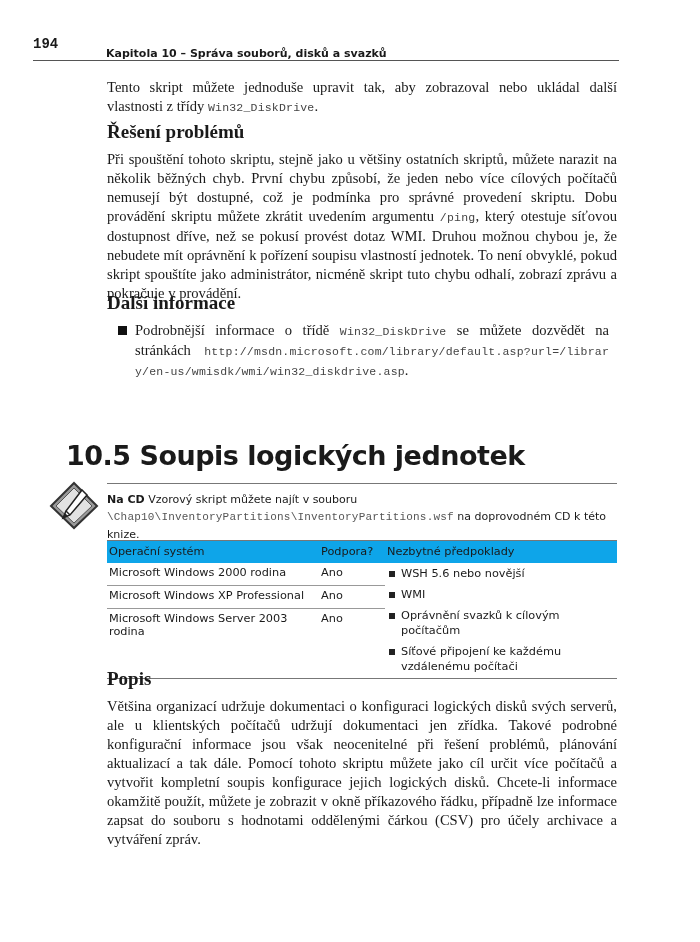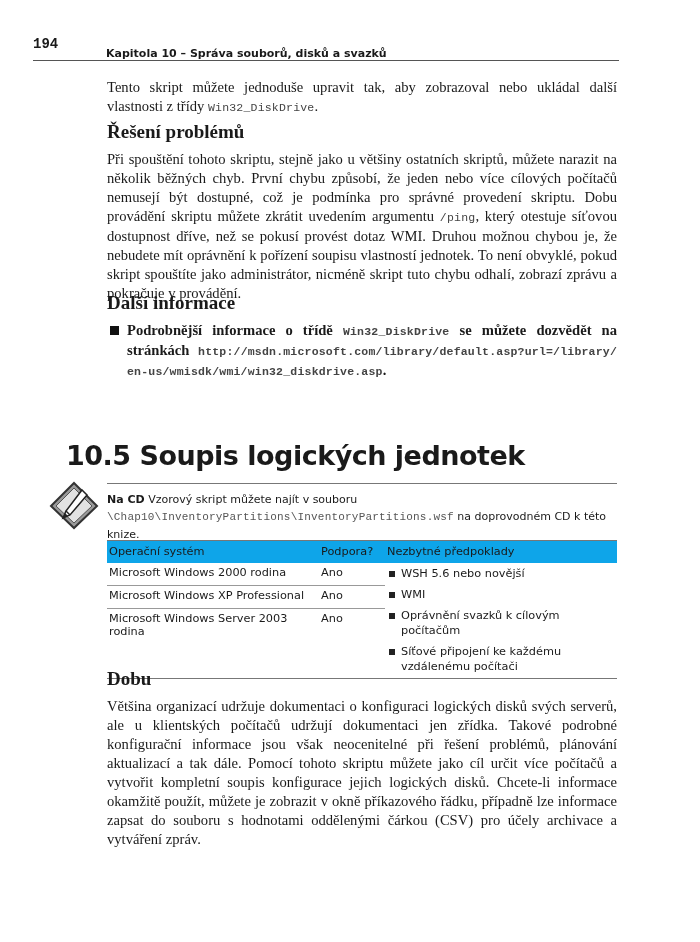--- a/index.html
+++ b/index.html
@@ -7,21 +7,21 @@
   .mono { font-family: "Liberation Mono", "DejaVu Sans Mono", monospace; font-size: 11.5px; color: #444; letter-spacing: 0.2px; }
 
   .header { position: absolute; left: 33px; top: 36px; width: 586px; height: 24px; border-bottom: 1.5px solid #555; }
   .page-num { position: absolute; left: 0; top: 0; font-family: Liberation Mono, monospace; font-weight: bold; font-size: 14px; }
   .running-head { position: absolute; left: 73px; top: 11px; font-family: "DejaVu Sans", sans-serif; font-weight: bold; font-size: 11px; }
 
   .content { position: absolute; left: 107px; width: 510px; }
   p.body { margin: 0; font-family: "Liberation Serif", serif; font-size: 14.6px; line-height: 19px; text-align: justify; }
   h2.sub { margin: 0; font-family: Liberation Serif, serif; font-weight: bold; font-size: 19px; line-height: 24px; }
 
-  .bullets { list-style: none; margin: 0; padding: 0; font-weight: bold; }
+  .bullets { list-style: none; margin: 8px; padding: 0; }
   .bullets li { position: relative; padding-left: 20px; font-family: "Liberation Serif", serif; font-size: 14.6px; line-height: 19px; text-align: justify; margin-bottom: 8px; }
   .bullet-sq { position: absolute; left: 3px; top: 5px; width: 9px; height: 9px; background: #111; }
 
   h1.section { position: absolute; left: 66px; top: 440px; margin: 0; font-family: "DejaVu Sans", sans-serif; font-weight: bold; font-size: 27px; letter-spacing: -0.5px; }
 
   .note { position: absolute; left: 107px; top: 483px; width: 510px; border-top: 1px solid #777; border-bottom: 1px solid #777; padding: 7px 0 6px 0; font-family: "DejaVu Sans", sans-serif; font-size: 11px; line-height: 17px; }
   .note .mono { font-size: 11px; color: #555; }
   .note-icon { position: absolute; left: 48px; top: 480px; width: 52px; height: 50px; }
 
   table.req { position: absolute; left: 107px; top: 540px; width: 510px; border-collapse: collapse; font-family: "DejaVu Sans", sans-serif; font-size: 11.3px; }
@@ -97,15 +97,15 @@
       <td class="c2">Ano</td>
     </tr>
     <tr class="last">
       <td style="height:64px;">Microsoft Windows Server 2003 rodina</td>
       <td>Ano</td>
     </tr>
   </tbody>
 </table>
 
 <div class="content" style="top:667px;">
-  <h2 class="sub">Dobu</h2>
+  <h2 class="sub">Popis</h2>
   <p class="body" style="margin-top:6px;">Většina organizací udržuje dokumentaci o konfiguraci logických disků svých serverů, ale u klientských počítačů udržují dokumentaci jen zřídka. Takové podrobné konfigurační informace jsou však neocenitelné při řešení problémů, plánování aktualizací a tak dále. Pomocí tohoto skriptu můžete jako cíl určit více počítačů a vytvořit kompletní soupis konfigurace jejich logických disků. Chcete-li informace okamžitě použít, můžete je zobrazit v okně příkazového řádku, případně lze informace zapsat do souboru s hodnotami oddělenými čárkou (CSV) pro účely archivace a vytváření zpráv.</p>
 </div>
 
 </body></html>

